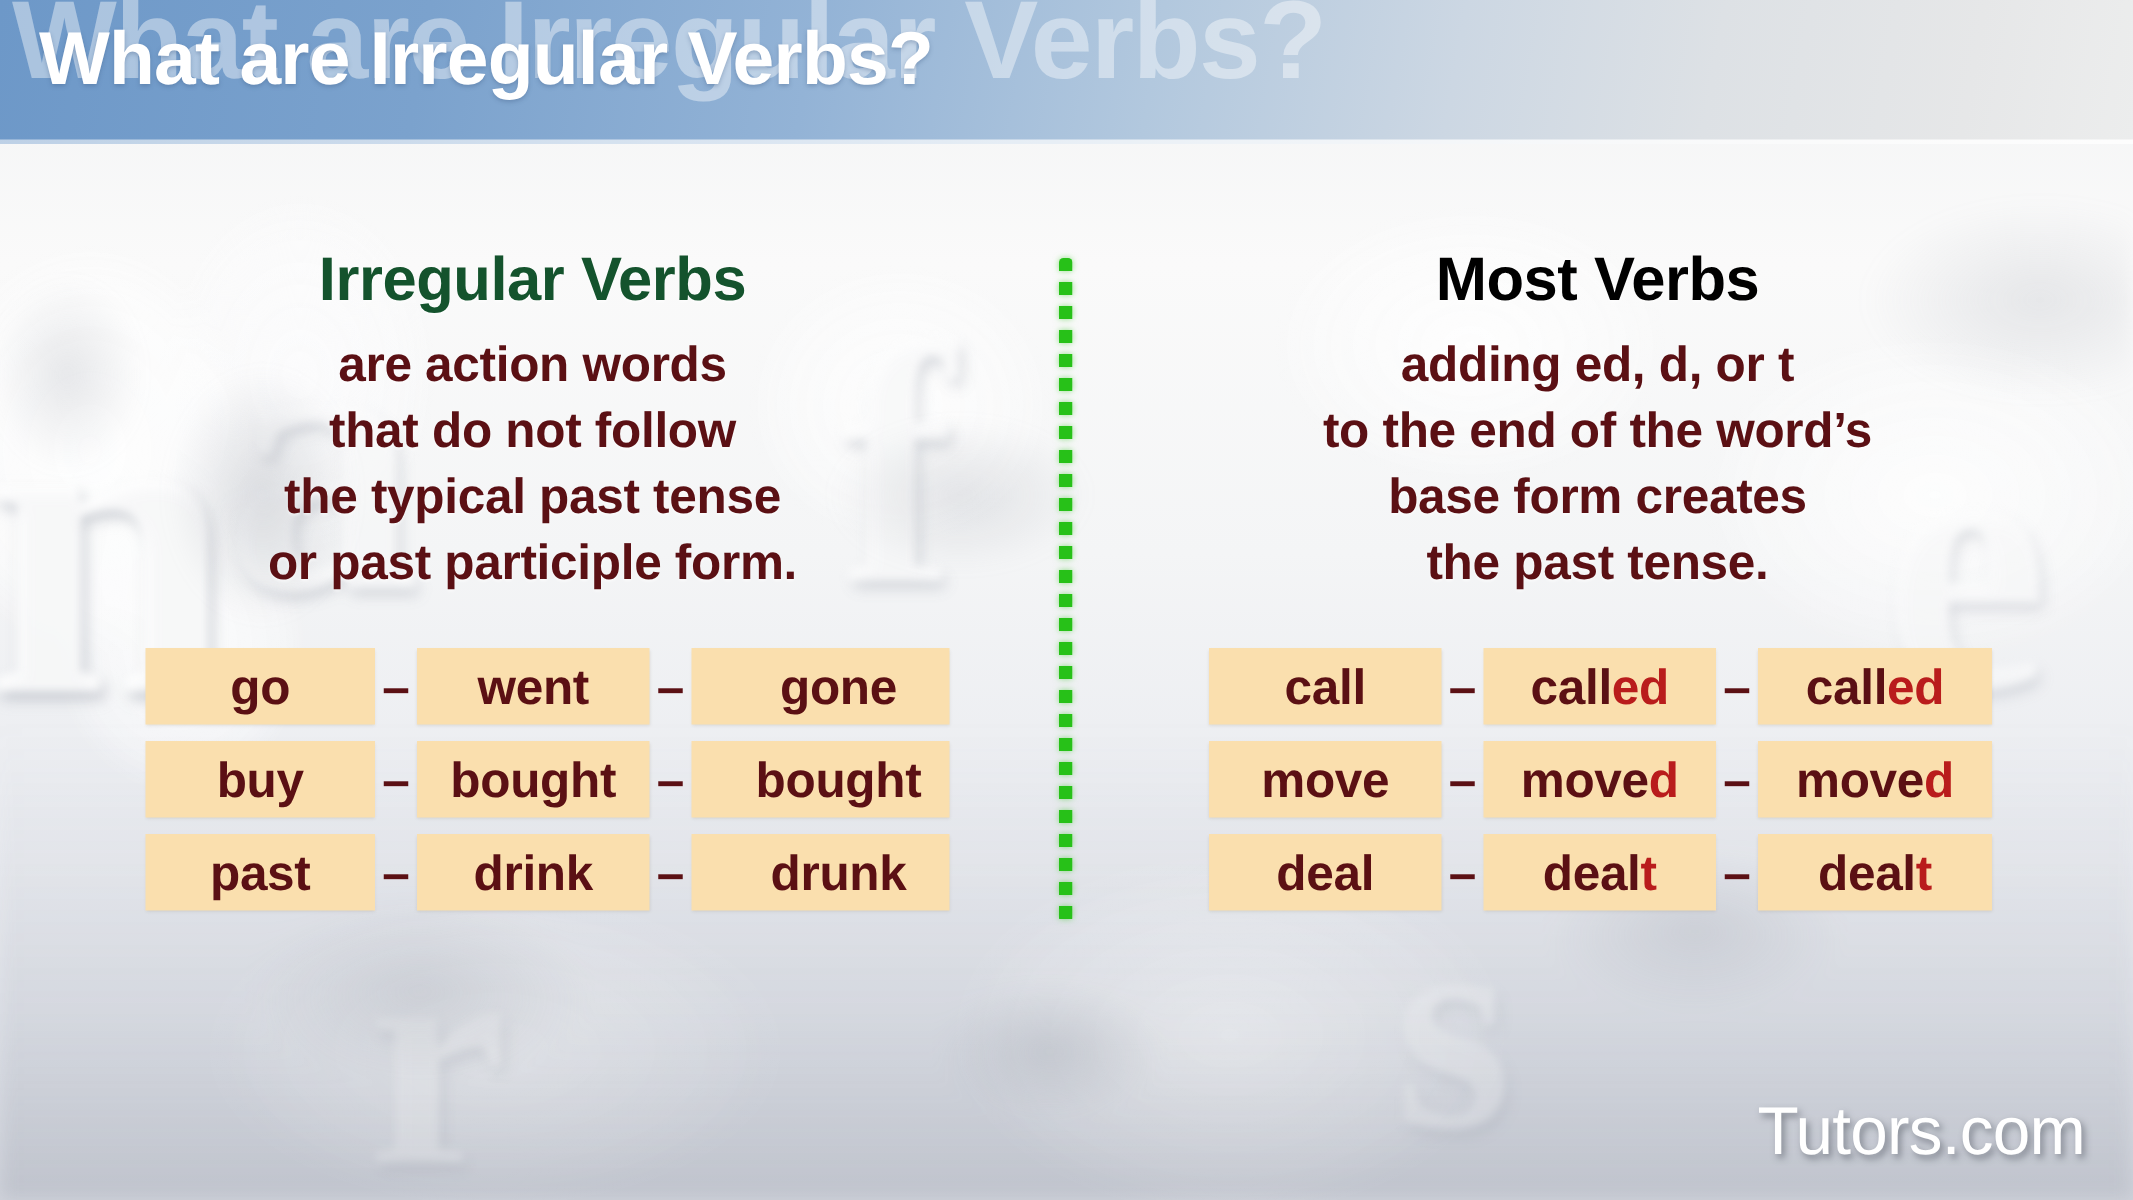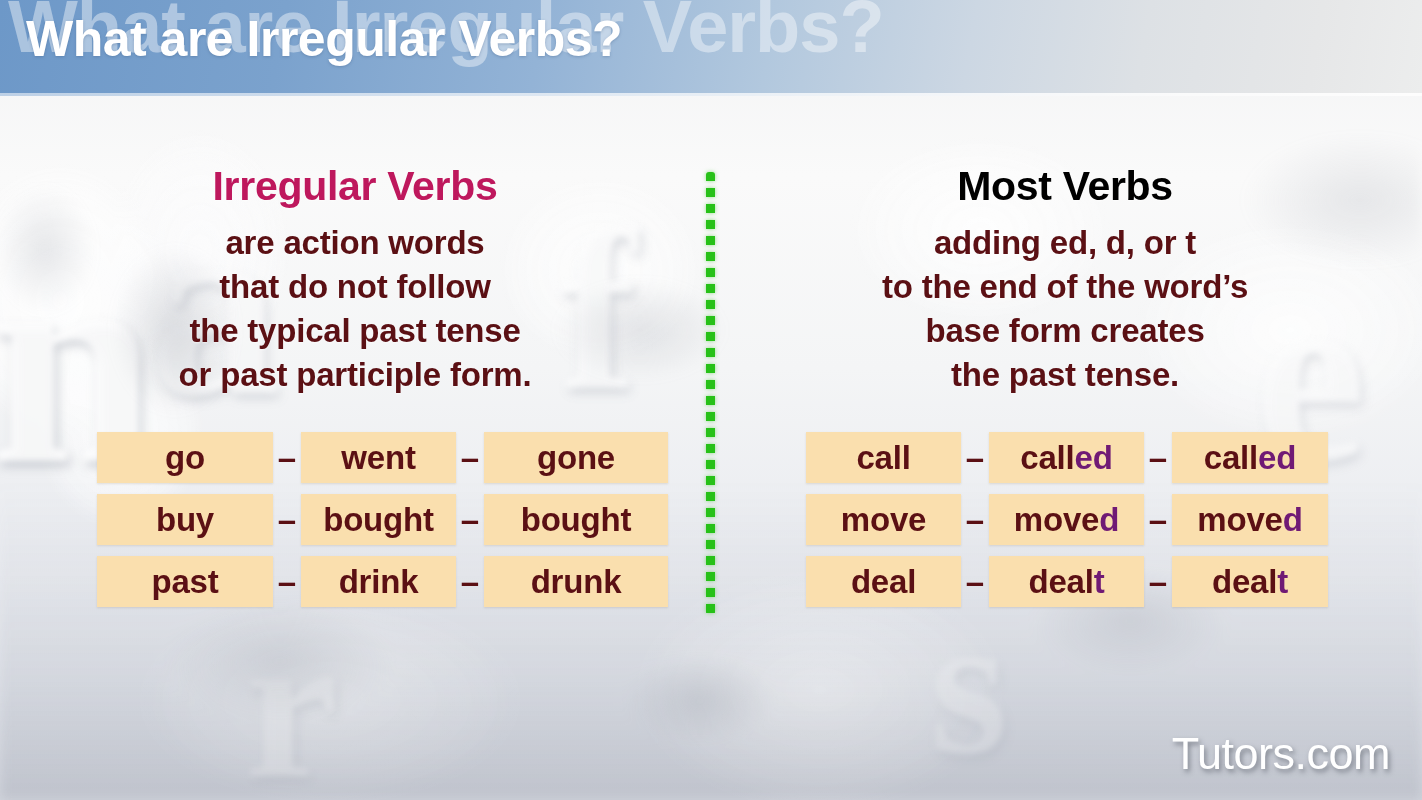--- a/index.html
+++ b/index.html
@@ -134,21 +134,21 @@
   .col-right { left: 755px; }
 
   .col-heading {
     font-size: 41px;
     font-weight: 700;
     letter-spacing: -.3px;
     line-height: 1.1;
     margin: 0 0 12px 0;
     text-shadow: 0 1px 2px rgba(255,255,255,.65);
   }
-  .col-heading.left-h  { color: #be185d; }
+  .col-heading.left-h  { color: #14532d; }
   .col-heading.right-h { color: #000000; }
 
   .col-desc {
     font-size: 33px;
     font-weight: 700;
     line-height: 1.33;
     color: #5b1014;
     letter-spacing: -.2px;
     text-shadow: 0 1px 2px rgba(255,255,255,.6);
   }
@@ -173,37 +173,37 @@
     background: #fadfae;
     color: #5b1014;
     font-size: 33px;
     font-weight: 700;
     letter-spacing: -.2px;
     height: 51px;
     line-height: 51px;
     text-align: center;
     box-shadow: 0 1px 2px rgba(120,110,90,.18);
   }
-  .verb-cell .suffix { color: #701a75; }
+  .verb-cell .suffix { color: #b91c1c; }
 
   .verb-dash {
     width: 28px;
     display: flex;
     align-items: center;
     justify-content: center;
     color: #5b1014;
     font-size: 33px;
     font-weight: 700;
     line-height: 51px;
   }
 
   
-  .vt-left  .c0 { width: 176px; }
+  .vt-left  .c0 { width: 153px; }
   .vt-left  .c1 { width: 155px; }
-  .vt-left  .c2 { width: 184px; }
+  .vt-left  .c2 { width: 148px; padding-left: 24px; }
   .vt-right .c0 { width: 155px; }
   .vt-right .c1 { width: 155px; }
   .vt-right .c2 { width: 156px; }
 
   
   .divider {
     position: absolute;
     left: 706px;
     top: 172px;
     width: 9px;

